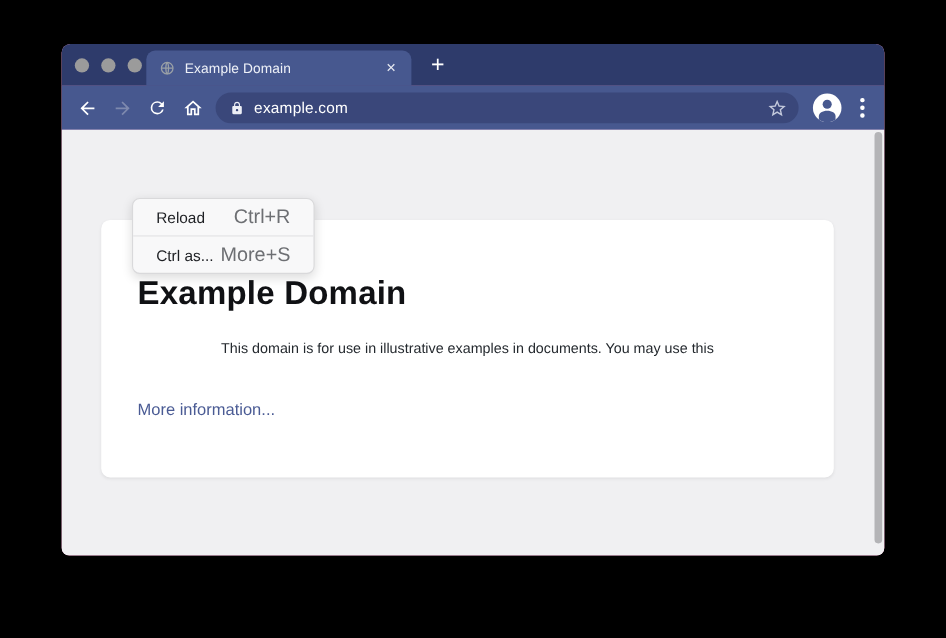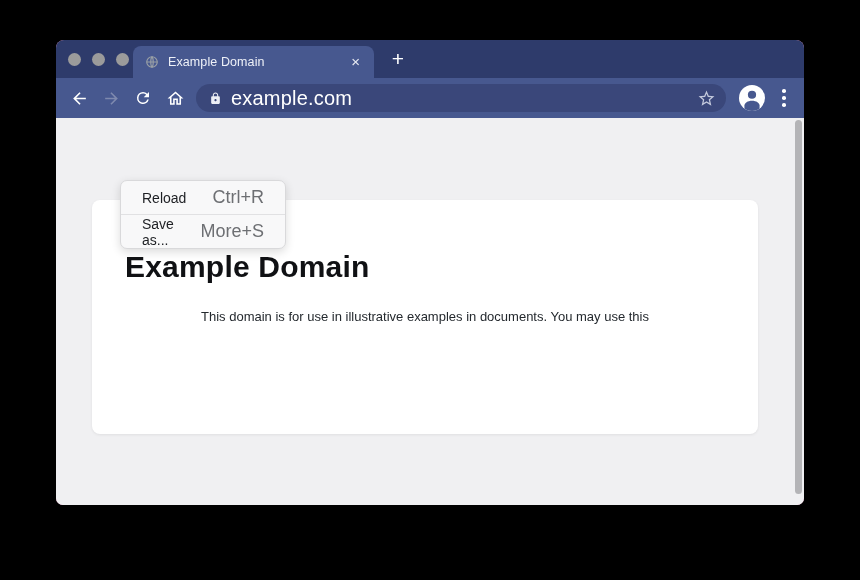--- a/index.html
+++ b/index.html
@@ -40,21 +40,21 @@
   .btn-forward { margin-left: 13px; }
   .btn-reload  { margin-left: 13px; width: 18px; height: 18px; }
   .btn-home    { margin-left: 14px; }
 
   .address-bar {
     position: absolute; left: 140px; top: 6px; width: 530px; height: 28px;
     background: #3a477a; border-radius: 14px;
     display: flex; align-items: center; padding: 0 10px 0 13px;
   }
   .lock-icon { width: 13px; height: 13px; margin-right: 9px; flex: none; }
-  .url-text { color: #ffffff; font-size: 20px; font-weight: 500; letter-spacing: .2px; flex: 1; }
+  .url-text { color: #ffffff; font-size: 14px; font-weight: 500; letter-spacing: .2px; flex: 1; }
   .star-btn { width: 19px; height: 19px; flex: none; }
 
   .profile-btn {
     position: absolute; left: 683px; top: 7px; width: 26px; height: 26px;
     background: #ffffff; border-radius: 50%; overflow: hidden;
   }
   .profile-btn svg { width: 100%; height: 100%; display: block; }
 
   .kebab-btn { position: absolute; left: 723px; top: 11px; width: 10px; height: 18px;
     display: flex; flex-direction: column; align-items: center; justify-content: space-between; }
@@ -173,30 +173,31 @@
     </div>
   </div>
 
   <div class="page">
 
     <div class="card">
       <h1>Example Domain</h1>
       <div class="body-text">
         <div>This domain is for use in illustrative examples in documents. You may use this</div>
       </div>
+      <a class="more-link" href="#">More information...</a>
     </div>
 
     <div class="context-menu">
       <div class="menu-item">
         <span class="label">Reload</span>
         <span class="shortcut">Ctrl+R</span>
       </div>
       <div class="menu-divider"></div>
       <div class="menu-item">
-        <span class="label">Save as...</span>
+        <span class="label">Ctrl as...</span>
         <span class="shortcut">More+S</span>
       </div>
     </div>
 
     <div class="scrollbar-thumb"></div>
   </div>
 
 </div>
 
 </body></html>

